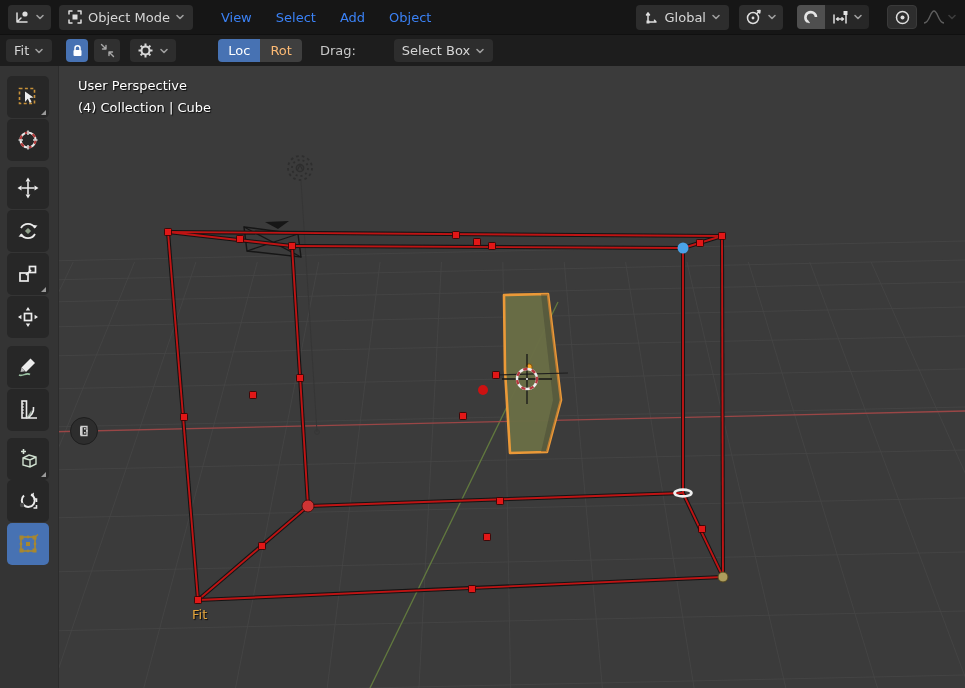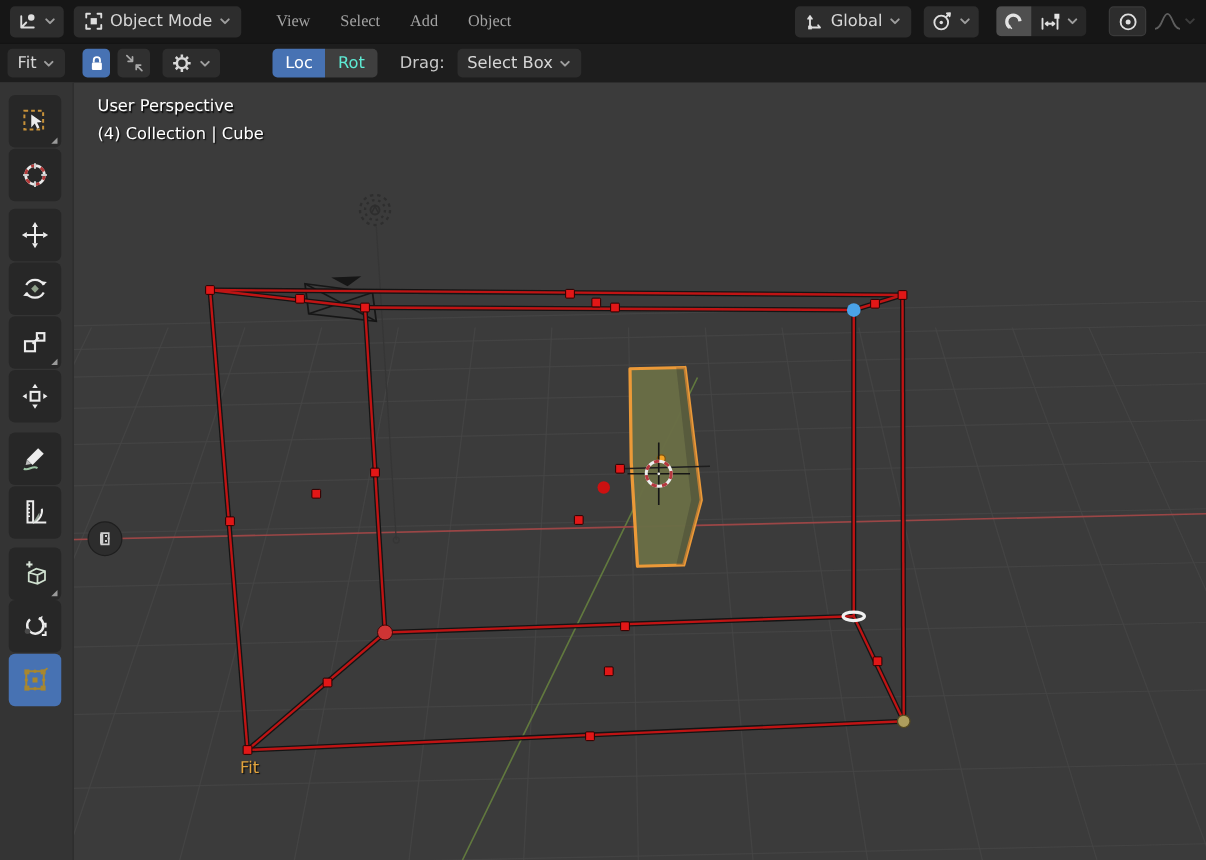--- a/index.html
+++ b/index.html
@@ -8,26 +8,26 @@
        -webkit-font-smoothing:antialiased;}
   
   .row1{position:absolute;left:0;top:0;width:965px;height:34px;background:#161616;
         display:flex;align-items:center;box-sizing:border-box;padding:0 8px;}
   .row2{position:absolute;left:0;top:34px;width:965px;height:32px;background:#1d1d1d;
         display:flex;align-items:center;box-sizing:border-box;padding:0 6px;border-top:1px solid #101010;}
   .pill{display:flex;align-items:center;gap:5px;background:#2d2d2d;border-radius:4px;
         height:25px;padding:0 8px;box-sizing:border-box;}
   .row2 .pill{height:23px;}
   .pill.disabled{color:#757575;}
-  .menu-item{padding:0 12px;color:#a3a3a3;cursor:default;font-family:Liberation Serif, serif;}
+  .menu-item{padding:0 12px;color:#3b82f6;cursor:default;}
   .chev{width:10px;height:10px;flex:none;}
   .chev path{fill:none;stroke:#9e9e9e;stroke-width:1.6;stroke-linecap:round;stroke-linejoin:round;}
   .chev.dim path{stroke:#5c5c5c;}
   .seg{display:flex;align-items:center;height:23px;}
-  .seg .seg-btn{height:23px;display:flex;align-items:center;padding:0 10px;background:#3f3f3f;color:#5eead4;}
+  .seg .seg-btn{height:23px;display:flex;align-items:center;padding:0 10px;background:#3f3f3f;color:#fdba74;}
   .seg .seg-btn.first{border-radius:4px 0 0 4px;}
   .seg .seg-btn.last{border-radius:0 4px 4px 0;}
   .seg .seg-btn.active{background:#4772b3;color:#fff;margin-left:28px;}
   .lockbtn{width:22px;height:23px;background:#4772b3;border-radius:4px;display:flex;
            align-items:center;justify-content:center;margin-left:4px;}
   .icon-tile{width:26px;height:23px;display:flex;align-items:center;justify-content:center;border-radius:4px;}
   .label-static{color:#c8c8c8;}
   .gap6{width:6px}.gap10{width:10px}.gap14{width:14px}.gap18{width:18px}
   .snap-pill{display:flex;align-items:center;background:#272727;border-radius:4px;height:24px;overflow:hidden;}
   .snap-magnet{width:28px;height:24px;background:#4f4f4f;display:flex;align-items:center;justify-content:center;}
@@ -175,21 +175,21 @@
         </svg>
     </div>
     <div class="gap14"></div>
     <div class="seg">
       <div class="seg-btn first active">Loc</div>
       <div class="seg-btn last">Rot</div>
     </div>
     <div class="gap18"></div>
     <span class="label-static">Drag:</span>
     <div class="gap10"></div>
-    <div class="pill" style="min-width:96px;">
+    <div class="pill" style="min-width:96px;margin-left:28px;">
       <span>Select Box</span>
       <svg class="chev" viewBox="0 0 10 10" style="margin-left:auto">
           <path d="M2 3.5 L5 6.5 L8 3.5"></path>
         </svg>
     </div>
   </div>
 
   <div class="viewport">
     <svg id="scene" width="965" height="622" viewBox="0 0 965 622" style="position:absolute;left:0;top:0;">
         <rect x="0" y="0" width="965" height="622" fill="#3b3b3b"></rect>

